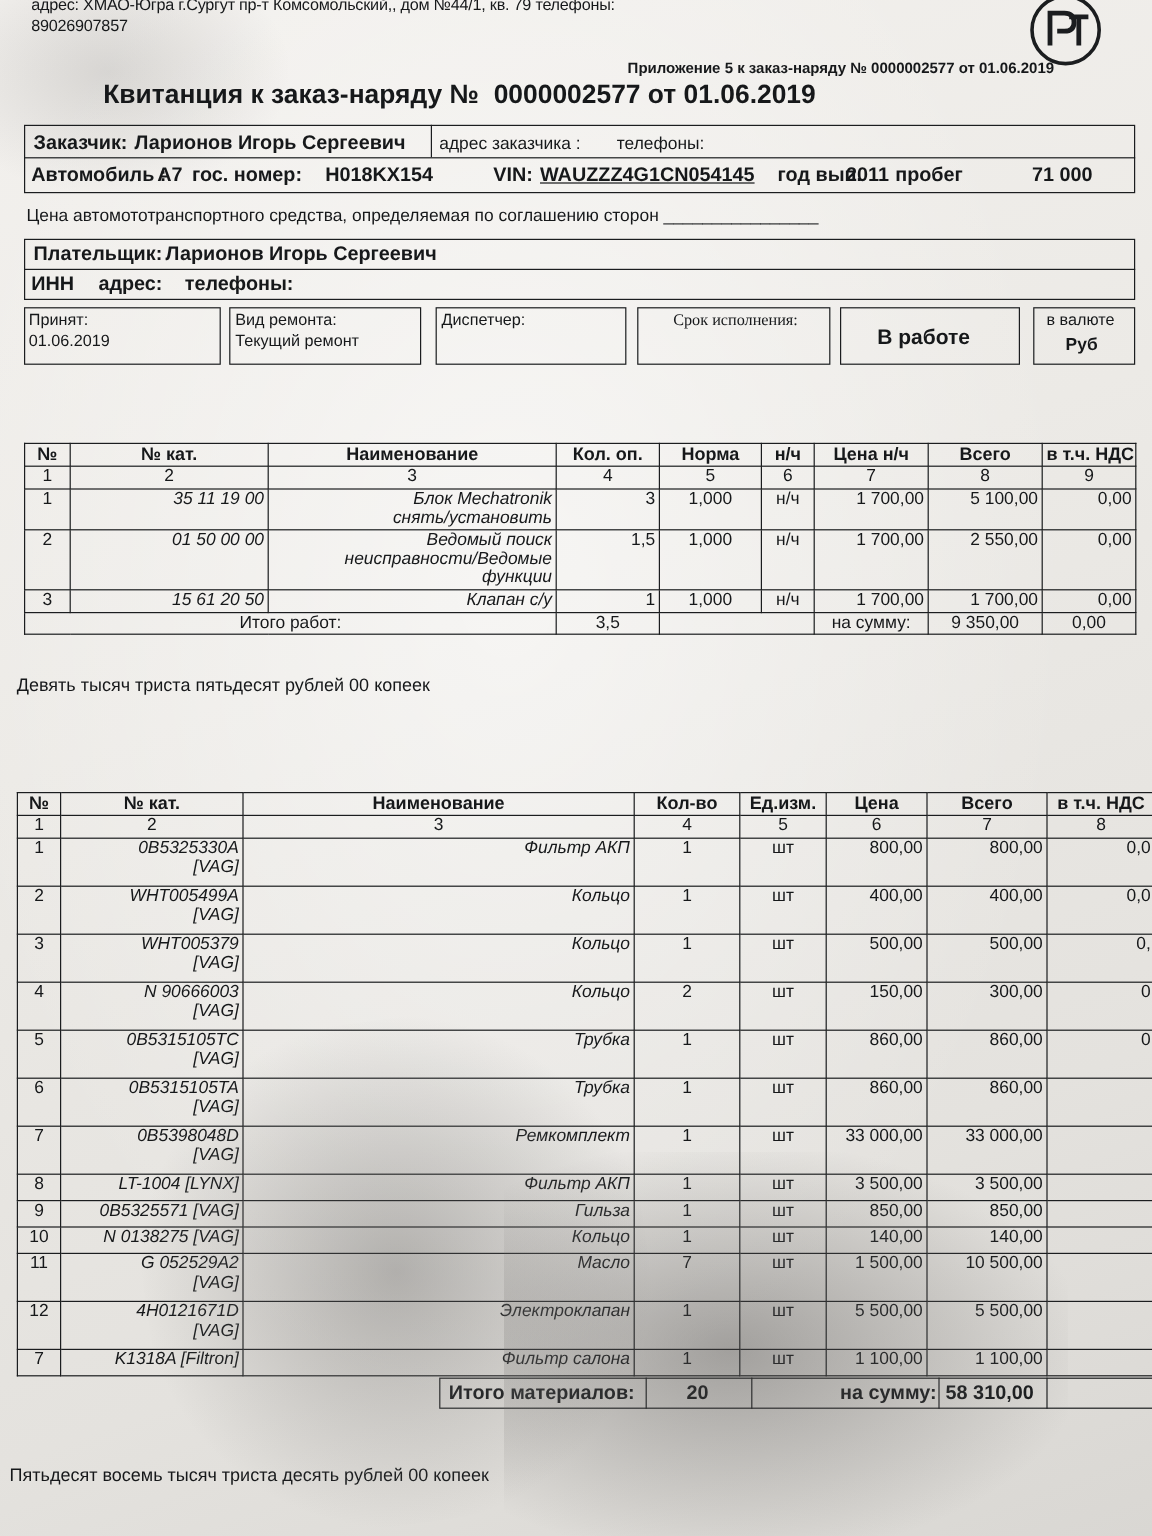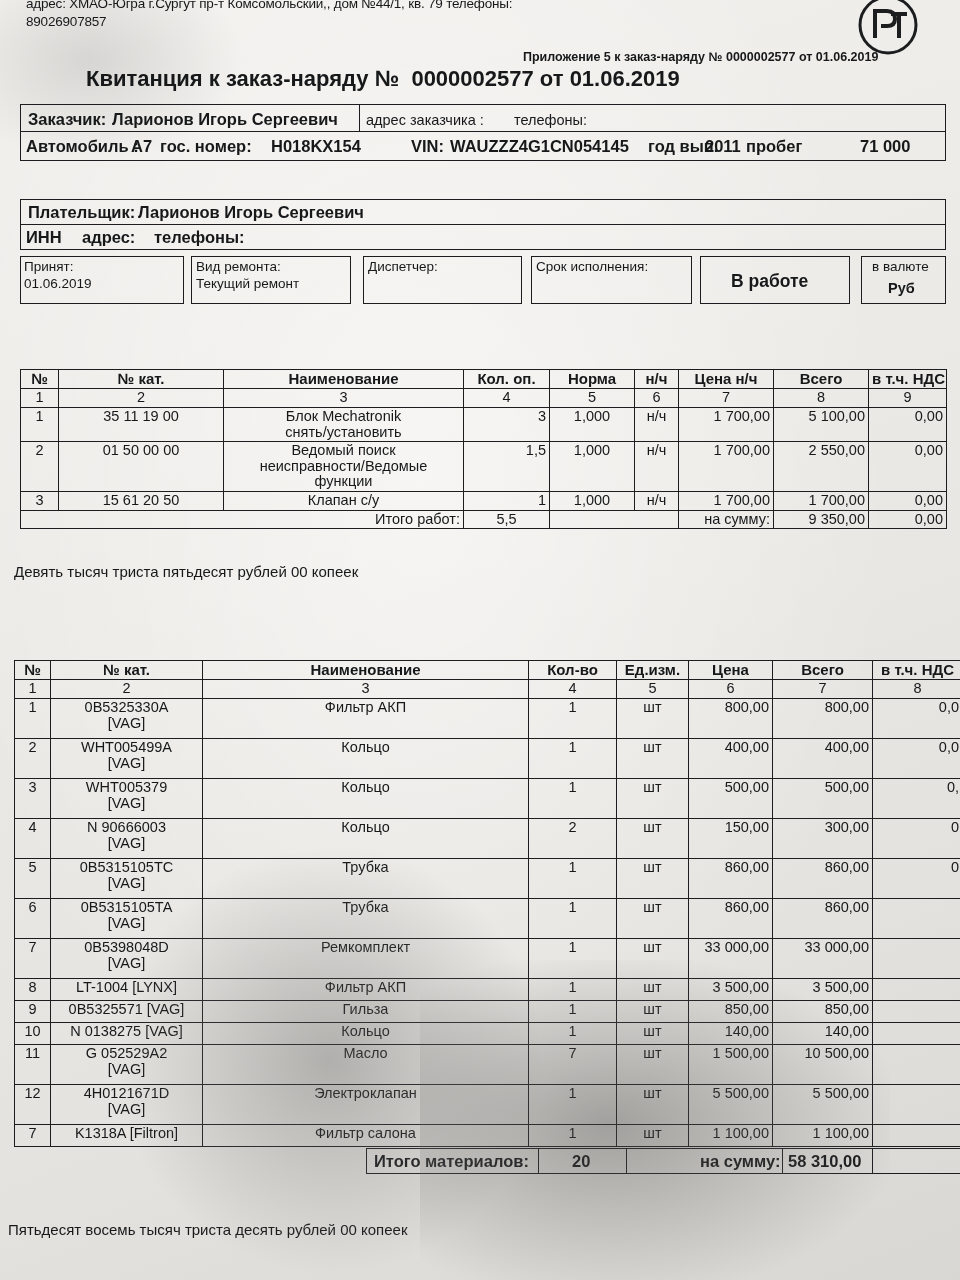--- a/index.html
+++ b/index.html
@@ -98,23 +98,23 @@
     color: #16181a;
   }
   table.doc th {
     text-align: center;
     font-weight: bold;
     font-size: 15px;
     vertical-align: middle;
   }
   .c { text-align: center; }
   .r { text-align: right; }
-  .l { text-align: center; }
+  .l { text-align: right; font-style: italic; }
   .numrow td { text-align: center; font-weight: bold; font-size: 14.5px; }
-  .tot td { font-weight: bold; }
+  .tot td { font-weight: bold; text-align: center; }
   .nowrap { white-space: nowrap; }
 
   .section-title {
     position: absolute;
     font-weight: bold;
     font-size: 17.5px;
   }
   .amount-words {
     position: absolute;
     font-size: 15px;
@@ -152,26 +152,27 @@
     <div class="tx b" style="left:28px; top:110px; font-size:16.5px;">Заказчик:</div>
     <div class="tx b" style="left:112px; top:110px; font-size:16.5px;">Ларионов Игорь Сергеевич</div>
     <div class="tx" style="left:366px; top:112px; font-size:14.5px;">адрес заказчика :</div>
     <div class="tx" style="left:514px; top:112px; font-size:14.5px;">телефоны:</div>
 
     <div class="tx b" style="left:26px; top:137px; font-size:16.5px;">Автомобиль :</div>
     <div class="tx b" style="left:131px; top:137px; font-size:16.5px;">А7</div>
     <div class="tx b" style="left:160px; top:137px; font-size:16.5px;">гос. номер:</div>
     <div class="tx b" style="left:271px; top:137px; font-size:16.5px;">H018KX154</div>
     <div class="tx b" style="left:411px; top:137px; font-size:16.5px;">VIN:</div>
-    <div class="tx b" style="left:450px; top:137px; font-size:16.5px;">WAUZZZ4G1CN054145</div>
+    <div class="tx b" style="left:450px; top:137px; font-size:16.5px;text-decoration:underline;">WAUZZZ4G1CN054145</div>
     <div class="tx b" style="left:648px; top:137px; font-size:16.5px;">год вып.</div>
     <div class="tx b" style="left:705px; top:137px; font-size:16.5px;">2011</div>
     <div class="tx b" style="left:746px; top:137px; font-size:16.5px;">пробег</div>
     <div class="tx b" style="left:860px; top:137px; font-size:16.5px;">71 000</div>
 
+    <div class="tx" style="left:22px; top:172px; font-size:14.5px;">Цена автомототранспортного средства, определяемая по соглашению сторон ________________</div>
 
     <div class="frame" style="left:20px; top:199px; width:926px; height:51px;"></div>
     <div class="hline" style="left:20px; top:224px; width:926px;"></div>
 
     <div class="tx b" style="left:28px; top:203px; font-size:16.5px;">Плательщик:</div>
     <div class="tx b" style="left:138px; top:203px; font-size:16.5px;">Ларионов Игорь Сергеевич</div>
     <div class="tx b" style="left:26px; top:228px; font-size:16.5px;">ИНН</div>
     <div class="tx b" style="left:82px; top:228px; font-size:16.5px;">адрес:</div>
     <div class="tx b" style="left:154px; top:228px; font-size:16.5px;">телефоны:</div>
 
@@ -181,21 +182,21 @@
 
     <div class="frame thin" style="left:191px; top:256px; width:160px; height:48px;"></div>
     <div class="tx" style="left:196px; top:259px; font-size:13.5px;">Вид ремонта:</div>
     <div class="tx" style="left:196px; top:276px; font-size:13.5px;">Текущий ремонт</div>
 
     <div class="frame thin" style="left:363px; top:256px; width:159px; height:48px;"></div>
     <div class="tx" style="left:368px; top:259px; font-size:13.5px;">Диспетчер:</div>
     <div class="tx" style="left:368px; top:278px; font-size:13.5px;"></div>
 
     <div class="frame thin" style="left:531px; top:256px; width:161px; height:48px;"></div>
-    <div class="tx" style="left:536px; top:259px; font-size:13.5px;">Срок исполнения:</div>
+    <div class="tx" style="left:561px; top:259px; font-size:13.5px;font-family:Liberation Serif, serif;">Срок исполнения:</div>
     <div class="tx" style="left:536px; top:278px; font-size:13.5px;"></div>
 
     <div class="frame thin" style="left:700px; top:256px; width:150px; height:48px;"></div>
     <div class="tx b" style="left:731px; top:271px; font-size:17.5px;">В работе</div>
 
     <div class="frame thin" style="left:861px; top:256px; width:85px; height:48px;"></div>
     <div class="tx" style="left:872px; top:259px; font-size:13.5px;">в валюте</div>
     <div class="tx b" style="left:888px; top:280px; font-size:14.5px;">Руб</div>
 
 
@@ -267,21 +268,21 @@
           <td class="l">Клапан с/у</td>
           <td class="r">1</td>
           <td class="c">1,000</td>
           <td class="c">н/ч</td>
           <td class="r">1 700,00</td>
           <td class="r">1 700,00</td>
           <td class="r">0,00</td>
         </tr>
         <tr class="tot">
           <td class="r" colspan="3">Итого работ:</td>
-          <td class="c">5,5</td>
+          <td class="c">3,5</td>
           <td colspan="2"></td>
           <td class="r">на сумму:</td>
           <td class="r">9 350,00</td>
           <td class="r">0,00</td>
         </tr>
       </tbody>
     </table>
 
     <div class="amount-words" style="left:14px; top:563px;">Девять тысяч триста пятьдесят рублей 00 копеек</div>
 

